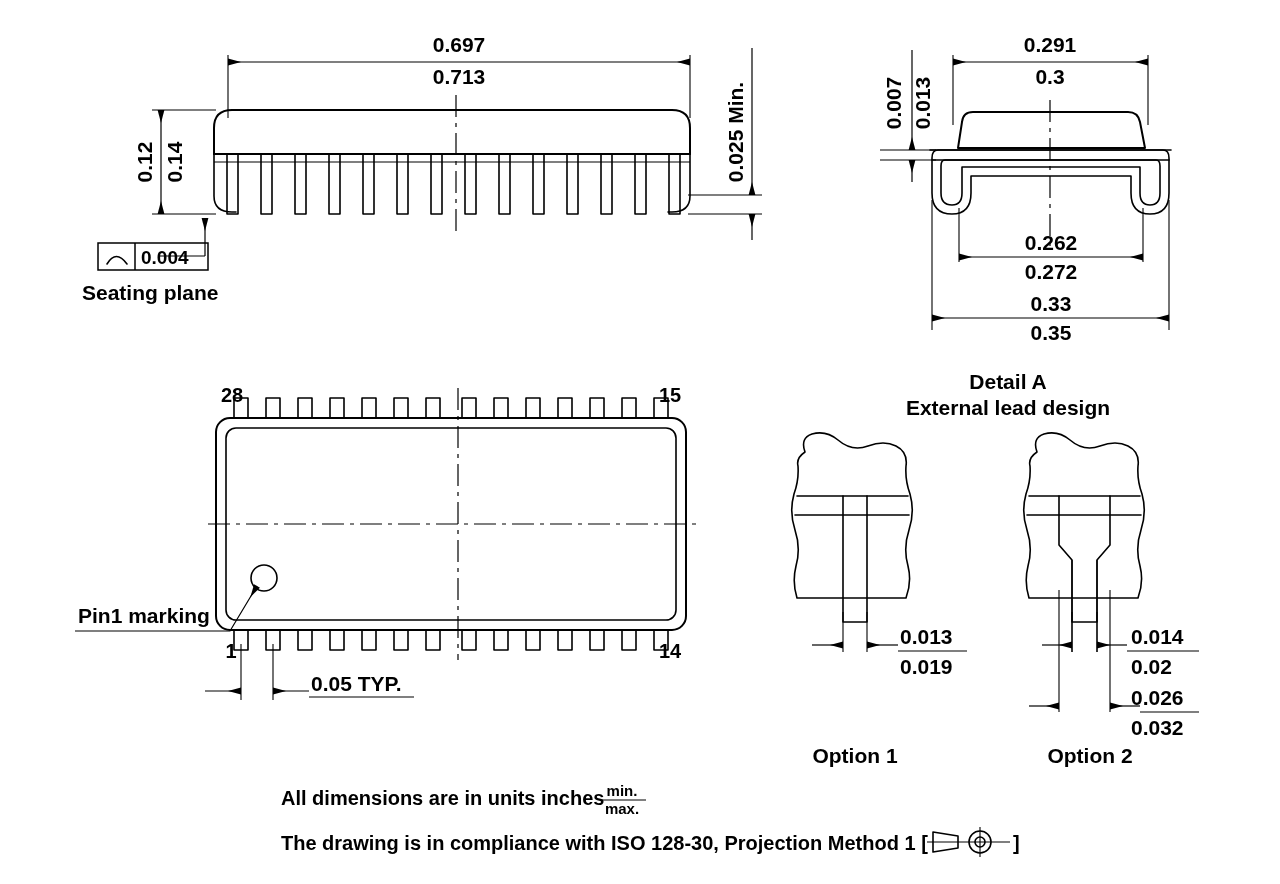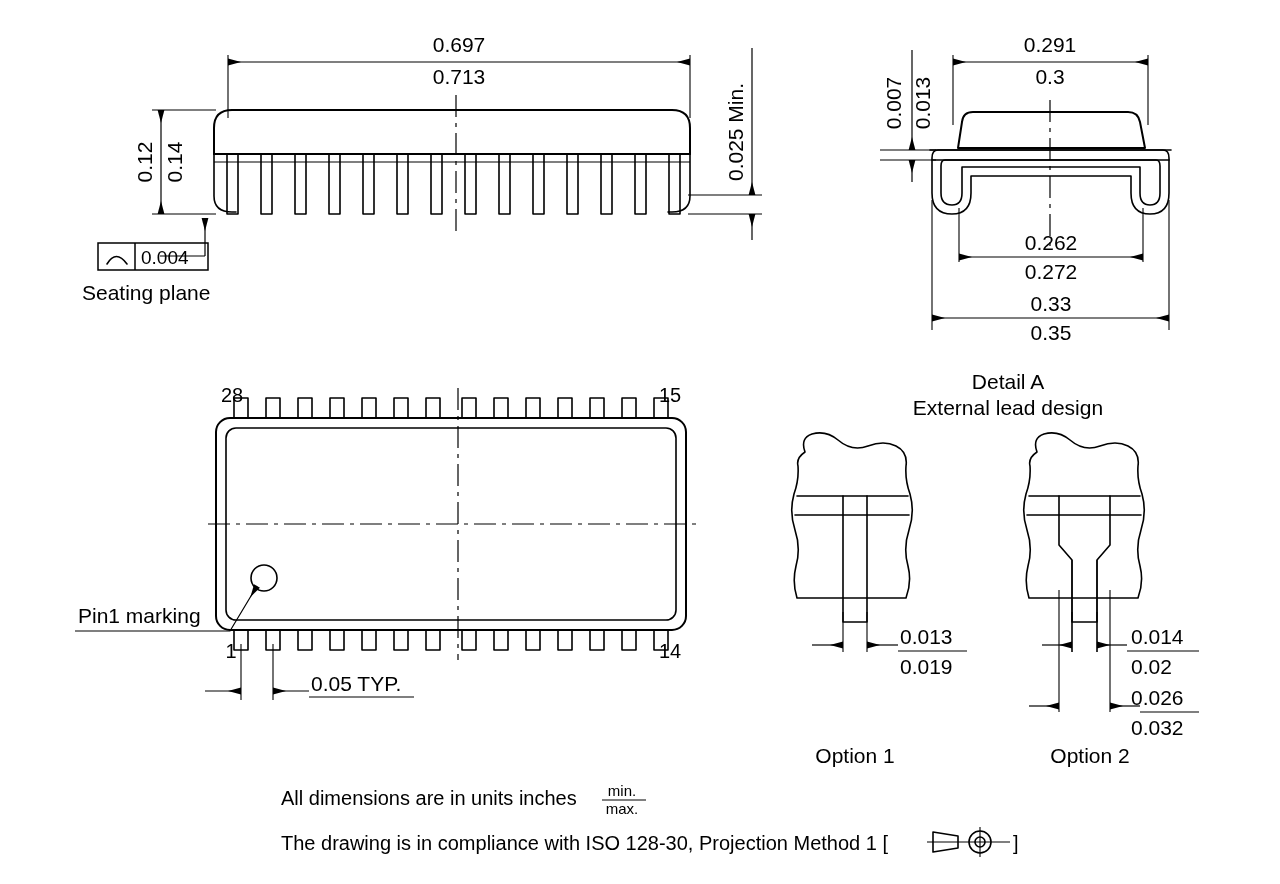--- a/index.html
+++ b/index.html
@@ -11,20 +11,21 @@
     width: 1280px;
     height: 884px;
     font-family: "Liberation Sans", sans-serif;
     color: #000000;
     overflow: hidden;
   }
   #drawing-root {
     position: relative;
     width: 1280px;
     height: 884px;
+    font-weight: bold;
   }
   svg.sheet {
     display: block;
     width: 1280px;
     height: 884px;
   }
   text {
     font-family: "Liberation Sans", sans-serif;
     fill: #000000;
   }

